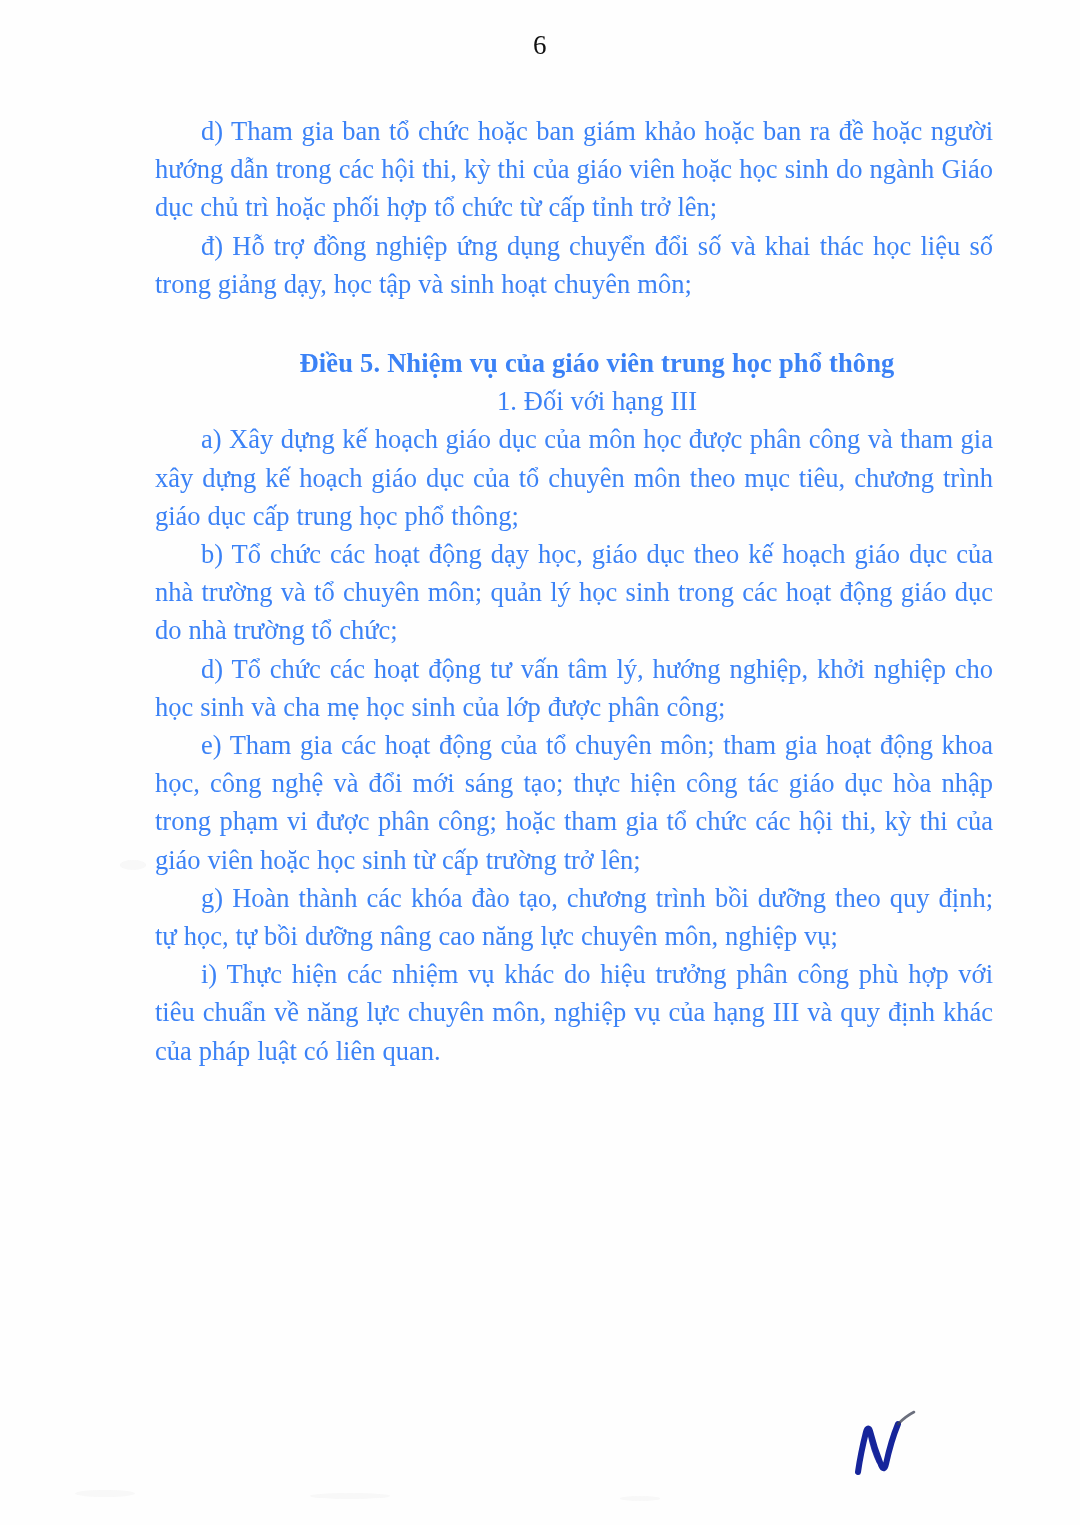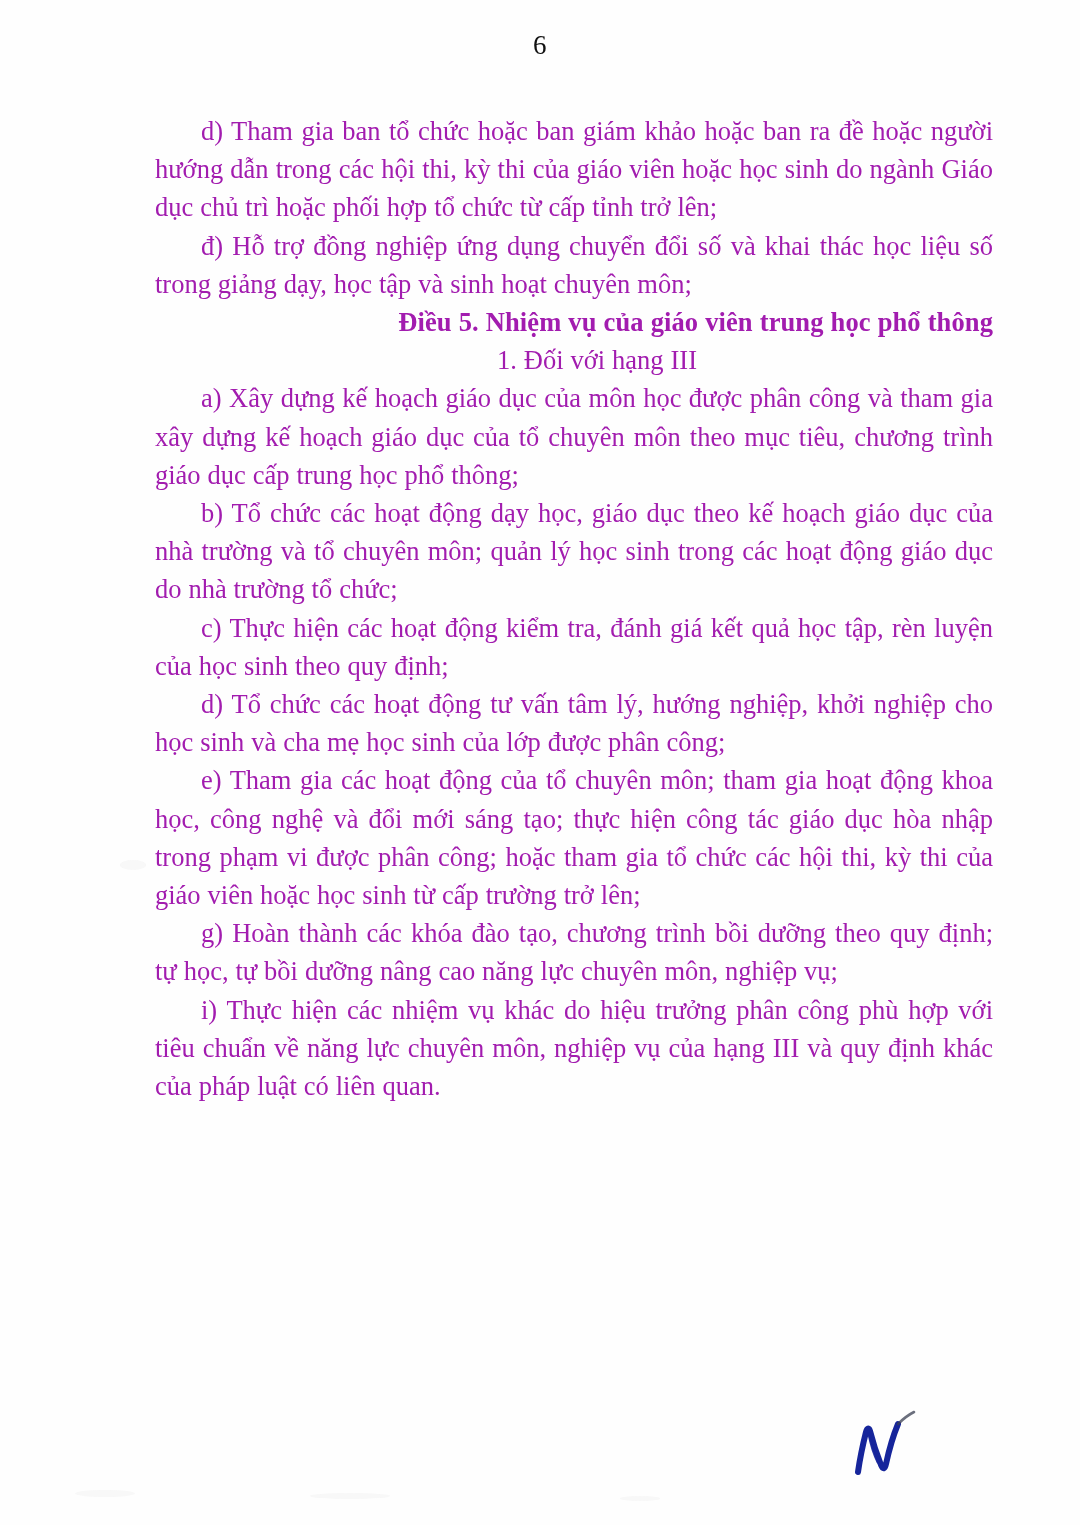--- a/index.html
+++ b/index.html
@@ -32,27 +32,28 @@
     left: 155px;
     width: 838px;
   }
   p.para {
     margin: 0 0 0 0;
     text-align: justify;
     text-justify: inter-word;
     text-indent: 46px;
     font-size: 26.5px;
     line-height: 38.2px;
-    color: #a21caf;
+    color: #3b82f6;
     word-spacing: 0.3px;
   }
   p.para.heading {
     font-weight: bold;
-    text-align: right;
+    text-align: center;
     letter-spacing: 0.1px;
+    margin-top: 41px;
   }
   p.para.plain {
     text-align: center;
   }
   .signature {
     position: absolute;
     left: 838px;
     top: 1410px;
     width: 110px;
     height: 80px;
@@ -79,21 +80,20 @@
 
   <div class="page-number">6</div>
 
   <div class="content">
     <p class="para">d) Tham gia ban tổ chức hoặc ban giám khảo hoặc ban ra đề hoặc người hướng dẫn trong các hội thi, kỳ thi của giáo viên hoặc học sinh do ngành Giáo dục chủ trì hoặc phối hợp tổ chức từ cấp tỉnh trở lên;</p>
     <p class="para">đ) Hỗ trợ đồng nghiệp ứng dụng chuyển đổi số và khai thác học liệu số trong giảng dạy, học tập và sinh hoạt chuyên môn;</p>
     <p class="para heading">Điều 5. Nhiệm vụ của giáo viên trung học phổ thông</p>
     <p class="para plain">1. Đối với hạng III</p>
     <p class="para">a) Xây dựng kế hoạch giáo dục của môn học được phân công và tham gia xây dựng kế hoạch giáo dục của tổ chuyên môn theo mục tiêu, chương trình giáo dục cấp trung học phổ thông;</p>
     <p class="para">b) Tổ chức các hoạt động dạy học, giáo dục theo kế hoạch giáo dục của nhà trường và tổ chuyên môn; quản lý học sinh trong các hoạt động giáo dục do nhà trường tổ chức;</p>
-    <p class="para">c) Thực hiện các hoạt động kiểm tra, đánh giá kết quả học tập, rèn luyện của học sinh theo quy định;</p>
     <p class="para">d) Tổ chức các hoạt động tư vấn tâm lý, hướng nghiệp, khởi nghiệp cho học sinh và cha mẹ học sinh của lớp được phân công;</p>
     <p class="para">e) Tham gia các hoạt động của tổ chuyên môn; tham gia hoạt động khoa học, công nghệ và đổi mới sáng tạo; thực hiện công tác giáo dục hòa nhập trong phạm vi được phân công; hoặc tham gia tổ chức các hội thi, kỳ thi của giáo viên hoặc học sinh từ cấp trường trở lên;</p>
     <p class="para">g) Hoàn thành các khóa đào tạo, chương trình bồi dưỡng theo quy định; tự học, tự bồi dưỡng nâng cao năng lực chuyên môn, nghiệp vụ;</p>
     <p class="para">i) Thực hiện các nhiệm vụ khác do hiệu trưởng phân công phù hợp với tiêu chuẩn về năng lực chuyên môn, nghiệp vụ của hạng III và quy định khác của pháp luật có liên quan.</p>
   </div>
 
   <div class="signature">
     <svg width="110" height="80" viewBox="0 0 110 80" xmlns="http://www.w3.org/2000/svg">
       <g id="sig-ink" fill="none" stroke-linecap="round" stroke-linejoin="round">
         <path d="M20 62 C22 48, 25 34, 28 22 C29 18, 31 17, 32 21 C35 33, 39 45, 43 55 C45 60, 47 59, 48 54 C51 40, 55 26, 60 14" stroke="#16259b" stroke-width="6"></path>

